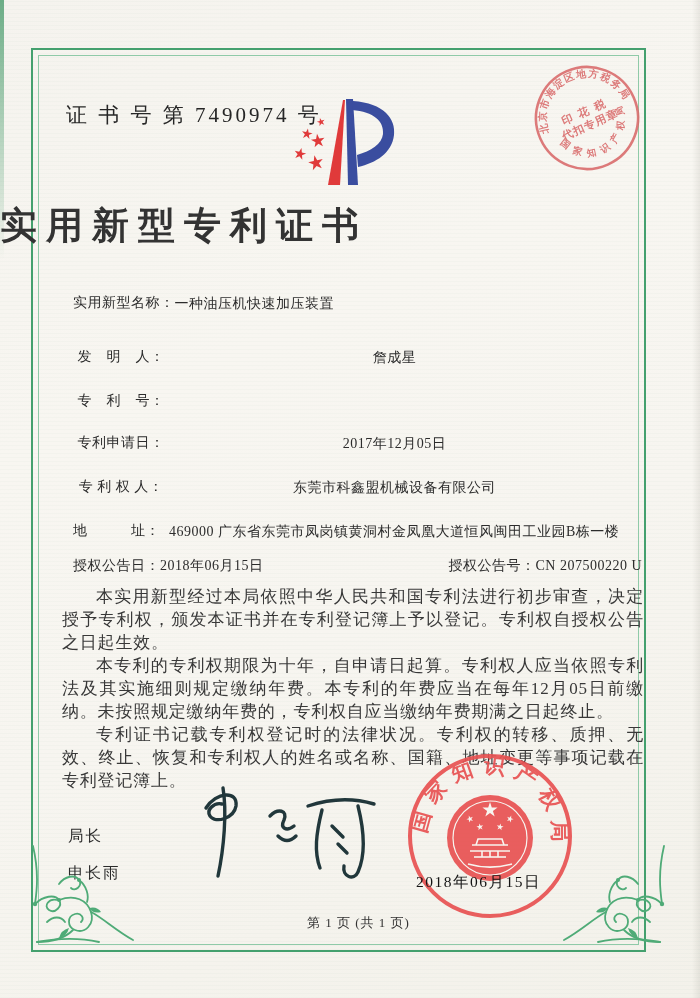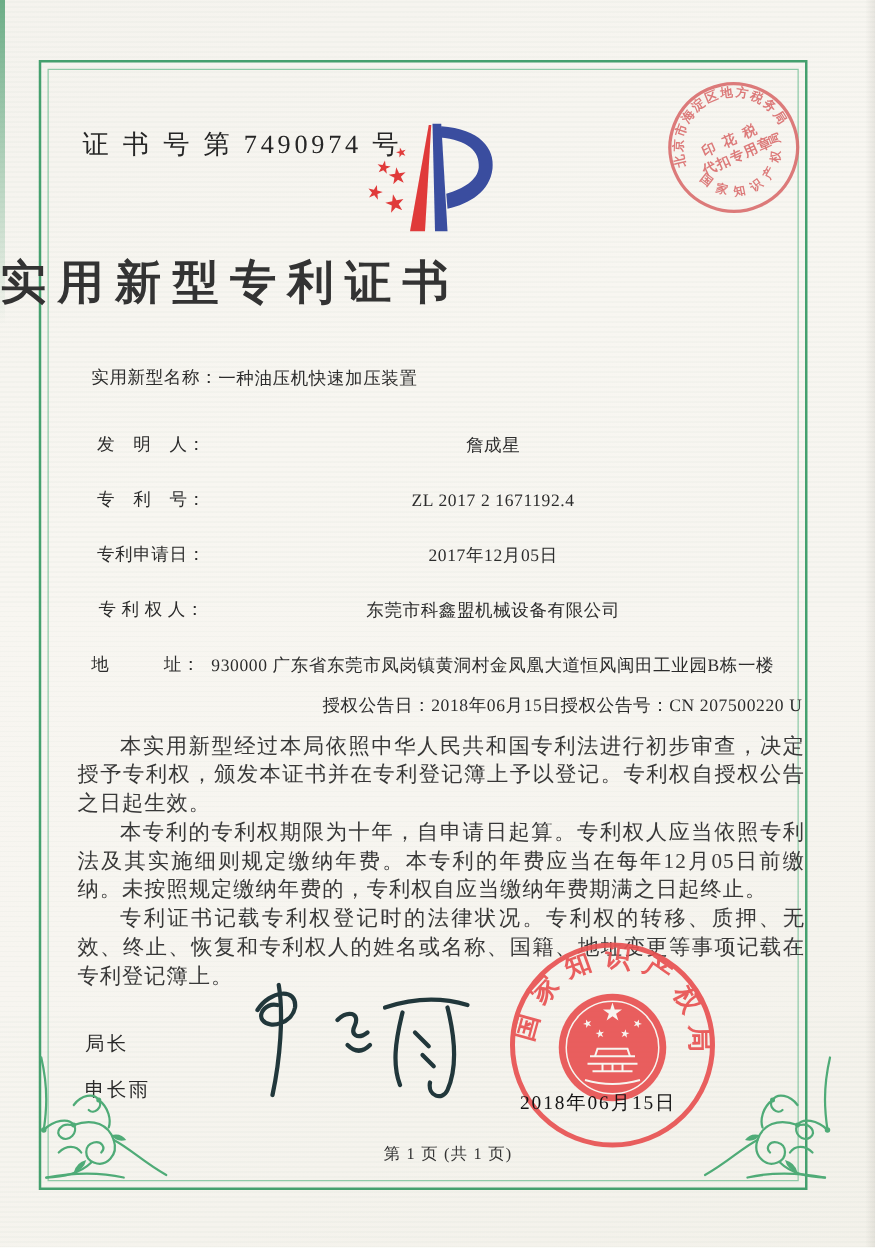--- a/index.html
+++ b/index.html
@@ -24,21 +24,21 @@
   .cert-no{position:absolute;left:66px;top:101px;font-size:21px;letter-spacing:3px;color:#262626;}
   .logo{position:absolute;left:292px;top:97px;}
   .title{position:absolute;left:0;right:10px;top:201px;text-align:left;
     font-size:37px;font-weight:bold;letter-spacing:9px;color:#333;}
   .fields{position:absolute;left:73px;top:293px;width:547px;font-size:14px;color:#2c2c2c;}
   .frow{display:flex;line-height:19px;letter-spacing:.5px;}
   .f-label{flex:0 0 96px;white-space:nowrap;}
   .f-value{flex:1;max-width:455px;line-height:21px;}
   .mb-a{margin-bottom:33px;} .mb-b{margin-bottom:23px;text-align:center;}
   .dual{position:absolute;left:73px;right:58px;top:556px;display:flex;
-    justify-content:flex-end;font-size:14px;line-height:19px;letter-spacing:.5px;color:#2c2c2c;}
+    justify-content:space-between;font-size:14px;line-height:19px;letter-spacing:.5px;color:#2c2c2c;}
   .dual .pair{white-space:nowrap;}
   .body-text{position:absolute;left:62px;right:56px;top:585px;font-size:17px;
     line-height:23px;letter-spacing:.8px;color:#383838;text-align:justify;}
   .body-text p{margin:0;text-indent:2em;}
   .officer{position:absolute;left:68px;top:817px;font-size:15.5px;font-weight:400;
     color:#2a2a2a;line-height:37px;letter-spacing:2px;}
   .sig{position:absolute;left:182px;top:778px;}
   .seal{position:absolute;left:404px;top:750px;opacity:.92;}
   .seal-date{position:absolute;left:416px;top:872px;font-size:15.5px;letter-spacing:1.5px;
     color:#141414;z-index:6;}
@@ -129,33 +129,32 @@
     <div class="frow mb-a">
       <span class="f-label">实用新型名称：</span>
       <span class="f-value">一种油压机快速加压装置</span>
     </div>
     <div class="frow mb-b">
       <span class="f-label">发　明　人：</span>
       <span class="f-value">詹成星</span>
     </div>
     <div class="frow mb-b">
       <span class="f-label">专　利　号：</span>
-      <span class="f-value">ZL 2017 2 1671192.4</span>
     </div>
     <div class="frow mb-b">
       <span class="f-label">专利申请日：</span>
       <span class="f-value">2017年12月05日</span>
     </div>
     <div class="frow mb-b">
       <span class="f-label">专 利 权 人：</span>
       <span class="f-value">东莞市科鑫盟机械设备有限公司</span>
     </div>
     <div class="frow">
       <span class="f-label">地　　　址：</span>
-      <span class="f-value">930000 广东省东莞市凤岗镇黄洞村金凤凰大道恒风闽田工业园B栋一楼</span>
+      <span class="f-value">469000 广东省东莞市凤岗镇黄洞村金凤凰大道恒风闽田工业园B栋一楼</span>
     </div>
   </div>
 
   <div class="dual">
     <span class="pair">
       <span>授权公告日：</span><span>2018年06月15日</span>
     </span>
     <span class="pair">
       <span>授权公告号：</span><span>CN 207500220 U</span>
     </span>

